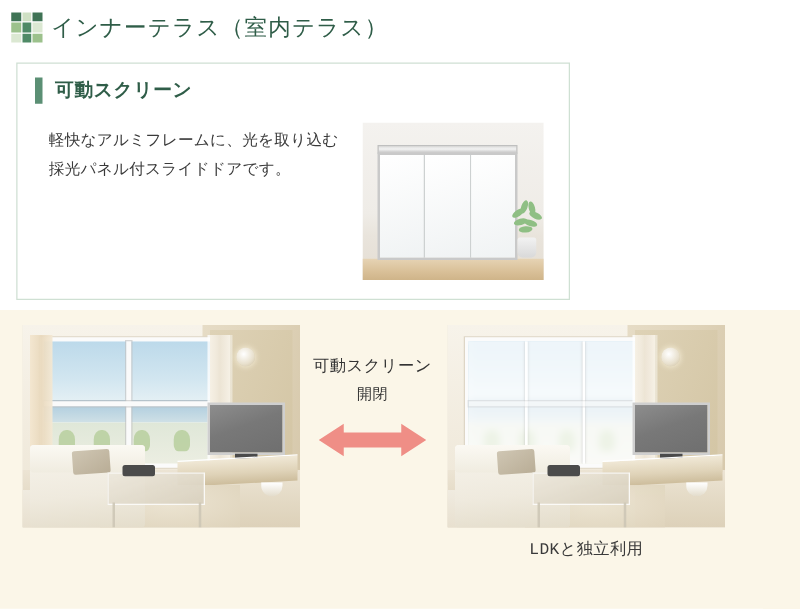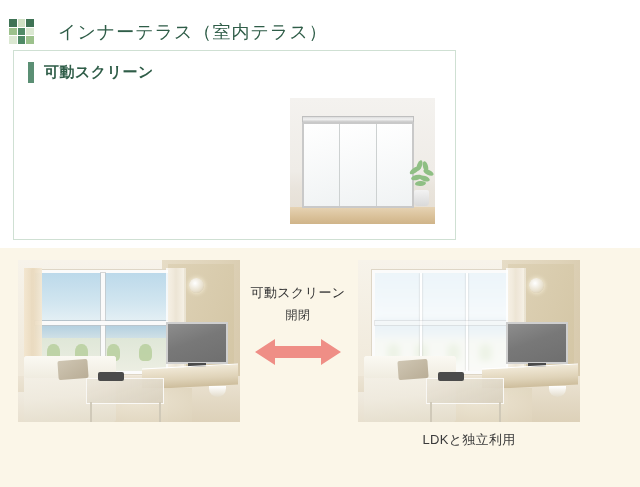--- a/index.html
+++ b/index.html
@@ -16,22 +16,22 @@
     font-family: "Liberation Sans", "DejaVu Sans", sans-serif;
     color: #333333;
   }
 
   
   .page-title-row {
     position: absolute;
     left: 0; top: 0;
     width: 640px; height: 44px;
     display: flex;
-    align-items: flex-end;
-    gap: 24px;
+    align-items: center;
+    gap: 7px;
     padding-left: 9px;
     box-sizing: border-box;
   }
   .grid-icon {
     width: 25px; height: 25px;
     display: grid;
     grid-template-columns: repeat(3, 1fr);
     grid-template-rows: repeat(3, 1fr);
     gap: 1px;
     background: #ffffff;
@@ -365,21 +365,21 @@
     position: absolute;
     top: 182px;
     width: 222px;
     text-align: center;
     font-size: 13px;
     color: #3a3a3a;
     line-height: 1.6;
     letter-spacing: .3px;
   }
   .caption.left  { left: 18px; }
-  .caption.right { left: 358px; }
+  .caption.right { left: 358px; font-family: Liberation Mono, monospace; }
   .caption .c2 { display: block; }
 </style>
 </head>
 <body>
 
 <div class="page-title-row">
   <span class="grid-icon">
     <i style="background:#3f7355"></i>
       <i style="background:#cfe0c4"></i>
       <i style="background:#3f7355"></i>
@@ -393,20 +393,21 @@
   <span class="page-title-text">インナーテラス（室内テラス）</span>
 </div>
 
 <div class="card">
 
   <div class="card-heading">
     <span class="bar"></span>
     <span class="htext">可動スクリーン</span>
   </div>
 
+  <div class="card-body">軽快なアルミフレームに、光を取り込む採光パネル付スライドドアです。</div>
 
   <div class="product-photo">
     <div class="pp-wall"></div>
     <div class="pp-floor"></div>
     <div class="pp-header-rail"></div>
     <div class="pp-frame">
       <span class="pp-panel"></span>
       <span class="pp-panel"></span>
       <span class="pp-panel"></span>
     </div>

